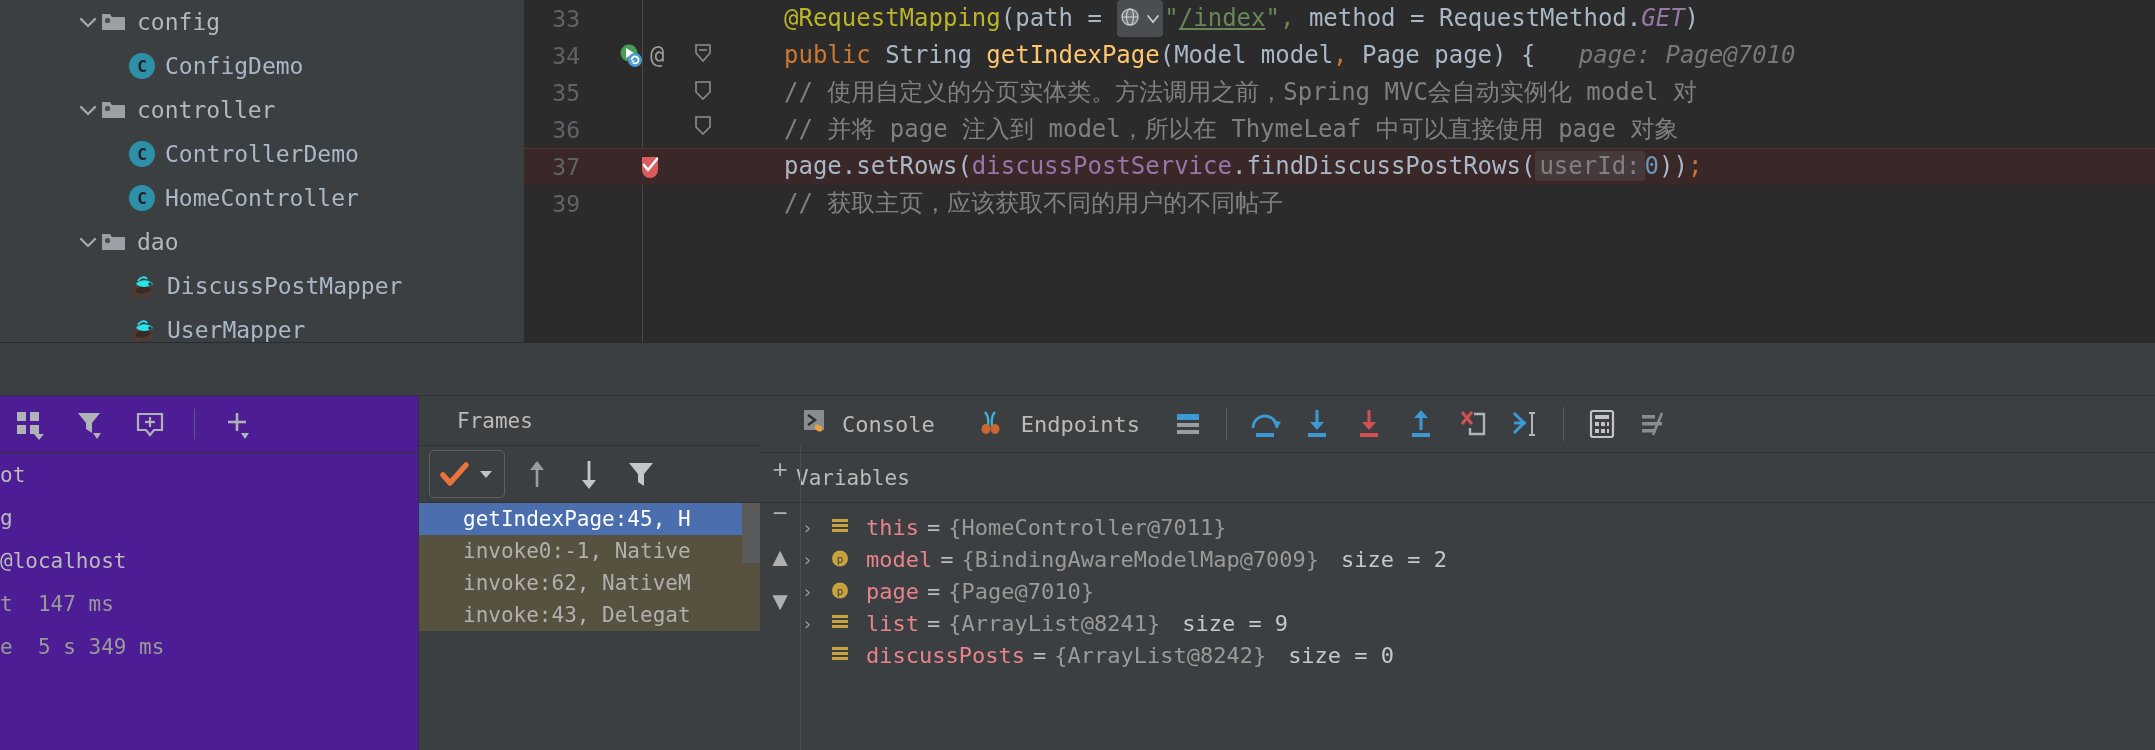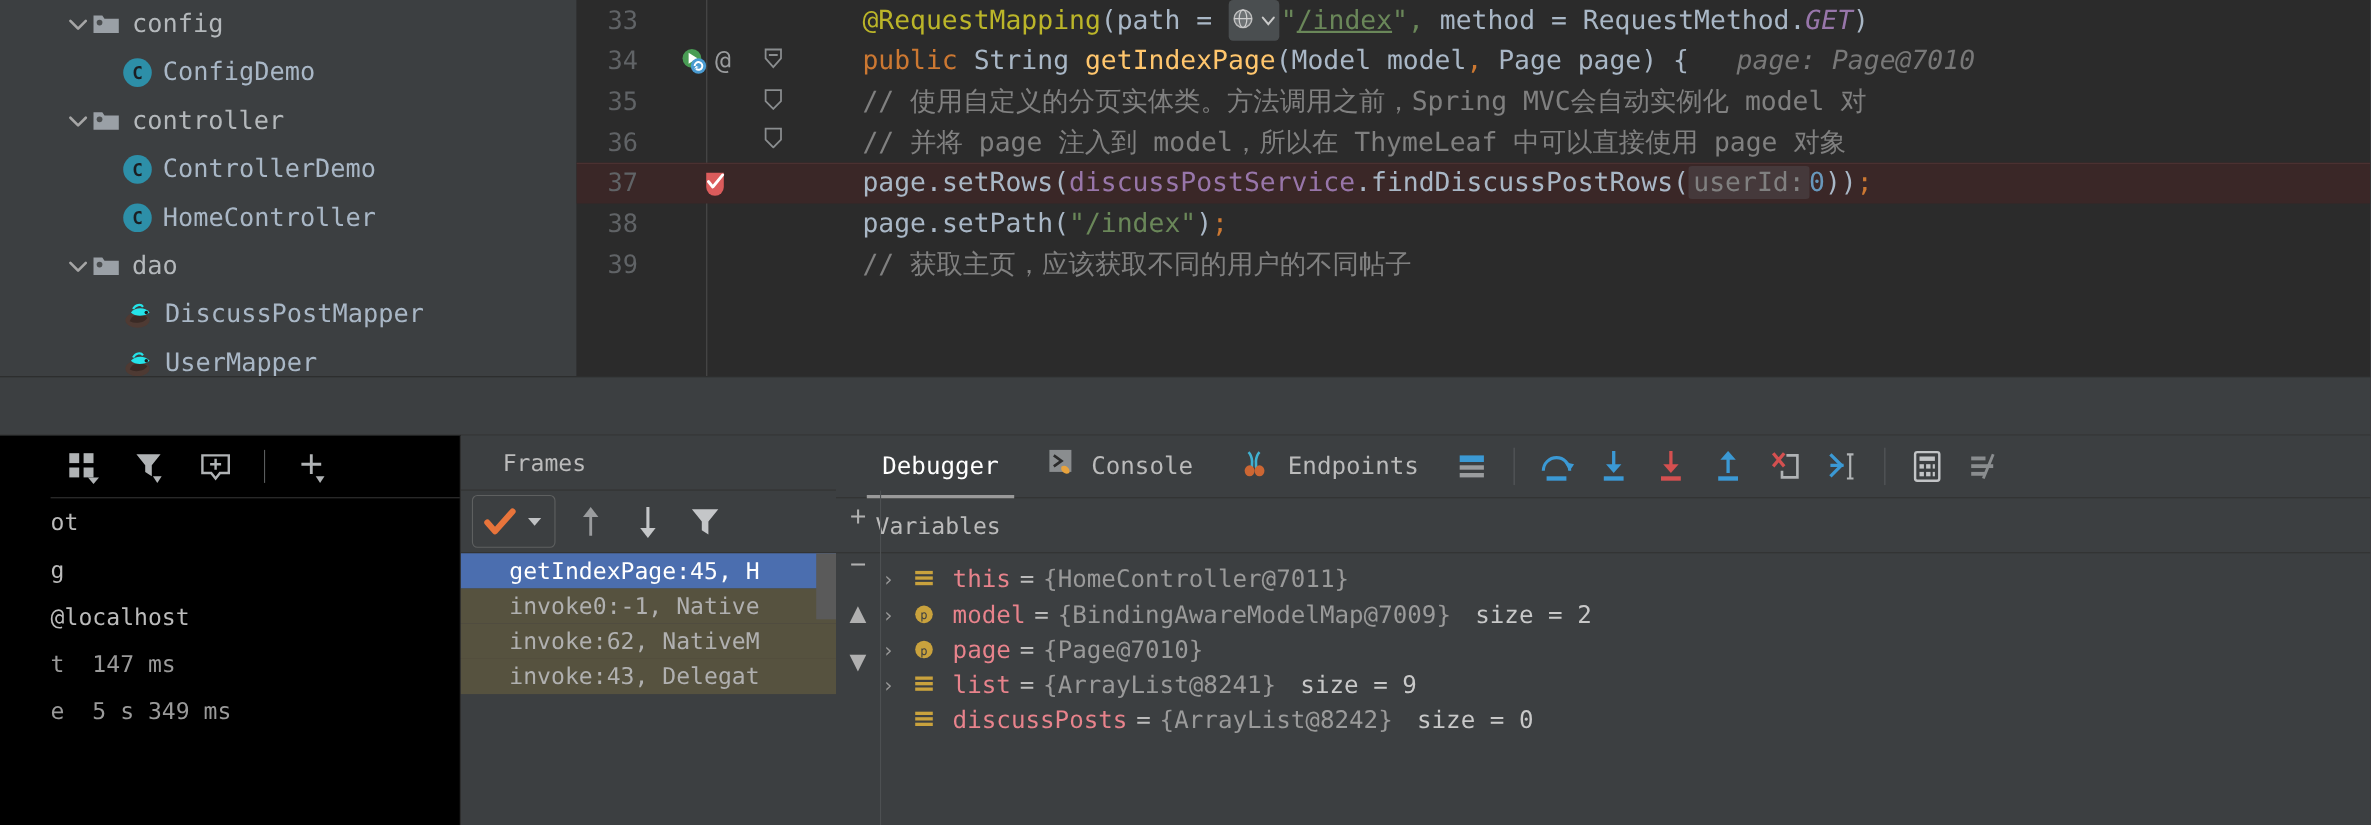--- a/index.html
+++ b/index.html
@@ -12,21 +12,21 @@
   .app { position: relative; width: 2155px; height: 750px; }
 
   
   .top-section { position: absolute; left:0; top:0; width:2155px; height:342px; display:flex; }
 
   
   .project-tree {
     width: 524px; height: 342px; background:#3c3f41;
     position: relative; overflow: hidden;
   }
-  .tree-row { display:flex; align-items:center; height:44px; padding-left:0; white-space:nowrap; }
+  .tree-row { display:flex; align-items:center; height:44px; padding-left:17px; white-space:nowrap; }
   .chevron {
     width: 26px; height:26px; flex:0 0 26px; position:relative;
   }
   .chevron svg { display:block; }
   .folder-icon { width:26px; height:22px; flex:0 0 26px; position:relative; margin-right:10px;}
   .node-label {
     color:#a9b7c6; font-family:"DejaVu Sans Mono","Liberation Mono",monospace;
     font-size:23px; letter-spacing:0px;
   }
   .node-label.pkg { color:#b4b8bb; }
@@ -82,23 +82,22 @@
     background:#3c3f41; border-top:1px solid #2b2b2b; border-bottom:1px solid #323232;
   }
   .target-icon { position:absolute; left:2073px; top:357px; width:32px;height:32px; }
   .divider-vline { position:absolute; left:2130px; top:352px; width:1px; height:40px; background:#5a5d5e; }
 
   
   .bottom { position:absolute; left:0; top:396px; width:2155px; height:354px; display:flex; }
 
   
   .services {
-    width:419px; flex:0 0 419px; background:#000000; position:relative;
+    width:419px; flex:0 0 419px; background:#4c1d95; position:relative;
     border-right:1px solid #323232;
-    padding-left:46px;
   }
   .svc-toolbar { height:57px; display:flex; align-items:center; padding-left:8px; gap:16px;
     border-bottom:1px solid #323232; }
   .svc-btn { width:44px;height:40px; display:flex;align-items:center;justify-content:center; position:relative;}
   .svc-sep { width:1px;height:30px;background:#5a5d5e; margin:0 6px; }
   .svc-rows { position:relative; }
   .svc-row { height:43px; display:flex; align-items:center; padding-left:0;
     font-family:"DejaVu Sans Mono",monospace; font-size:21px; color:#bbbbbb; white-space:nowrap; }
   .svc-row.sel { background:#0d293e; color:#ffffff; }
   .svc-row .bold { font-weight:bold; color:#ffffff; }
@@ -293,25 +292,20 @@
             <span class="lnum">37</span>
             <span class="gutter-icons">
               <span style="position:absolute;left:32px;top:5px;"><svg width="28" height="28" viewBox="0 0 28 28">
                   <path d="M6 4 h16 v13 a8 8 0 0 1 -16 0 z" fill="#db5c5c"></path>
                   <path d="M8 12 l4 5 l9 -11" fill="none" stroke="#ffffff" stroke-width="2.6" stroke-linecap="round" stroke-linejoin="round"></path>
                 </svg></span>
             </span>
             <span class="code-text"><span class="plain">page.</span><span class="plain">setRows</span><span class="plain">(</span><span class="fld">discussPostService</span><span class="plain">.findDiscussPostRows(</span><span class="param-hint">userId:</span><span class="num">0</span><span class="plain">))</span><span class="kw">;</span></span>
           </div>
           <div class="code-line">
-            <span class="lnum">38</span>
-            <span class="gutter-icons"></span>
-            <span class="code-text"><span class="plain">page.</span><span class="plain">setPath(</span><span class="str">"/index"</span><span class="plain">)</span><span class="kw">;</span></span>
-          </div>
-          <div class="code-line">
             <span class="lnum">39</span>
             <span class="gutter-icons"></span>
             <span class="code-text"><span class="cmt">//&nbsp;获取主页，应该获取不同的用户的不同帖子</span></span>
           </div>
         </div>
     </div>
   </div>
 
   <div class="divider-bar">
     <div class="target-icon">
@@ -421,23 +415,20 @@
           </div>
           <div class="frame-row shade">
             <span>invoke:43, Delegat</span>
           </div>
         </div>
       <div class="frames-scroll"></div>
     </div>
 
     <div class="dbg">
       <div class="dbg-tabs" id="dbg-tabs">
-          <div class="dbg-tab active">
-            <span>Debugger</span>
-          </div>
           <div class="dbg-tab">
             <span><svg width="30" height="28" viewBox="0 0 30 28">
                 <rect x="2" y="2" width="20" height="20" fill="#8a8d8f"></rect>
                 <path d="M6 7 l7 5 l-7 5" fill="none" stroke="#2b2b2b" stroke-width="2.4"></path>
                 <path d="M13 17 a5 5 0 0 1 7 6 a5 5 0 0 1 -7 -6 z" fill="#e8a33d"></path>
               </svg></span>
             <span>Console</span>
           </div>
           <div class="dbg-tab">
             <span><svg width="32" height="28" viewBox="0 0 32 28">

